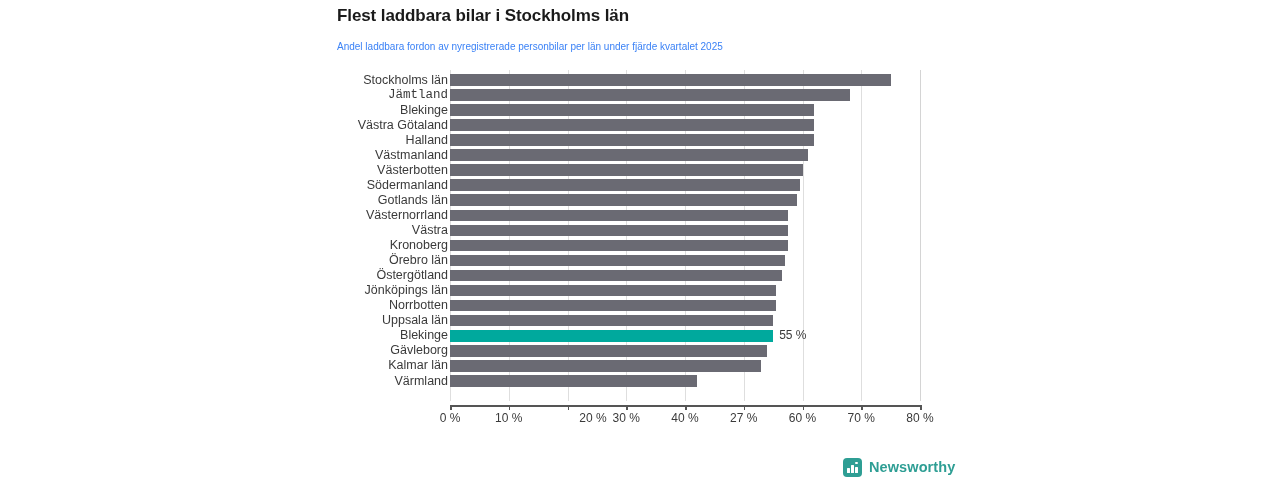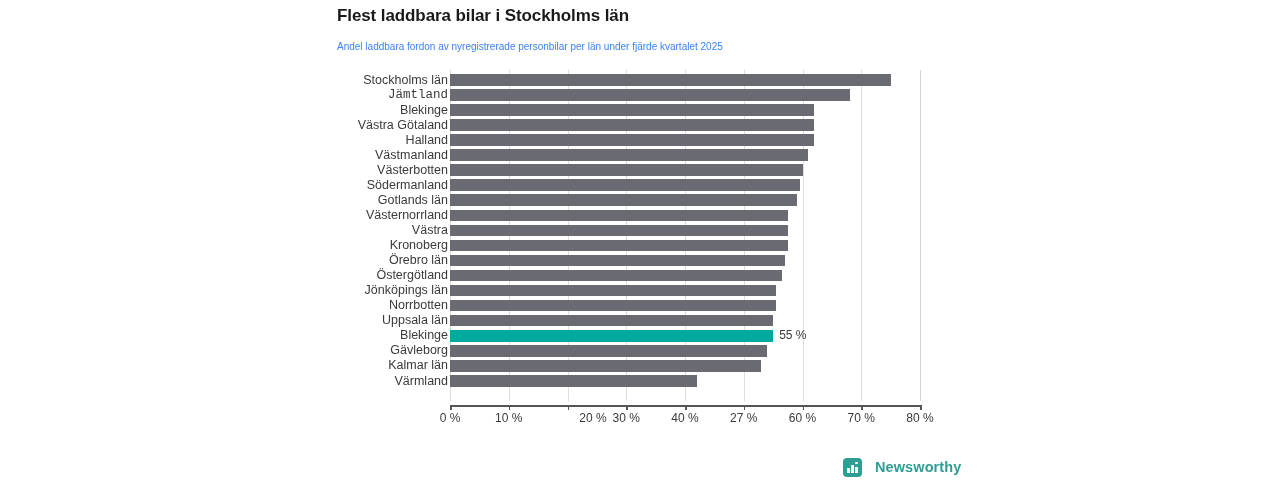--- a/index.html
+++ b/index.html
@@ -145,21 +145,21 @@
     white-space: nowrap;
   }
 
   
   .footer {
     position: absolute;
     left: 843px;
     top: 458px;
     display: flex;
     align-items: center;
-    gap: 13px;
+    gap: 7px;
   }
   .logo-mark {
     width: 19px;
     height: 19px;
     border-radius: 4px;
     background: #2e9e94;
     position: relative;
     flex: 0 0 auto;
   }
   .logo-mark .lb {

